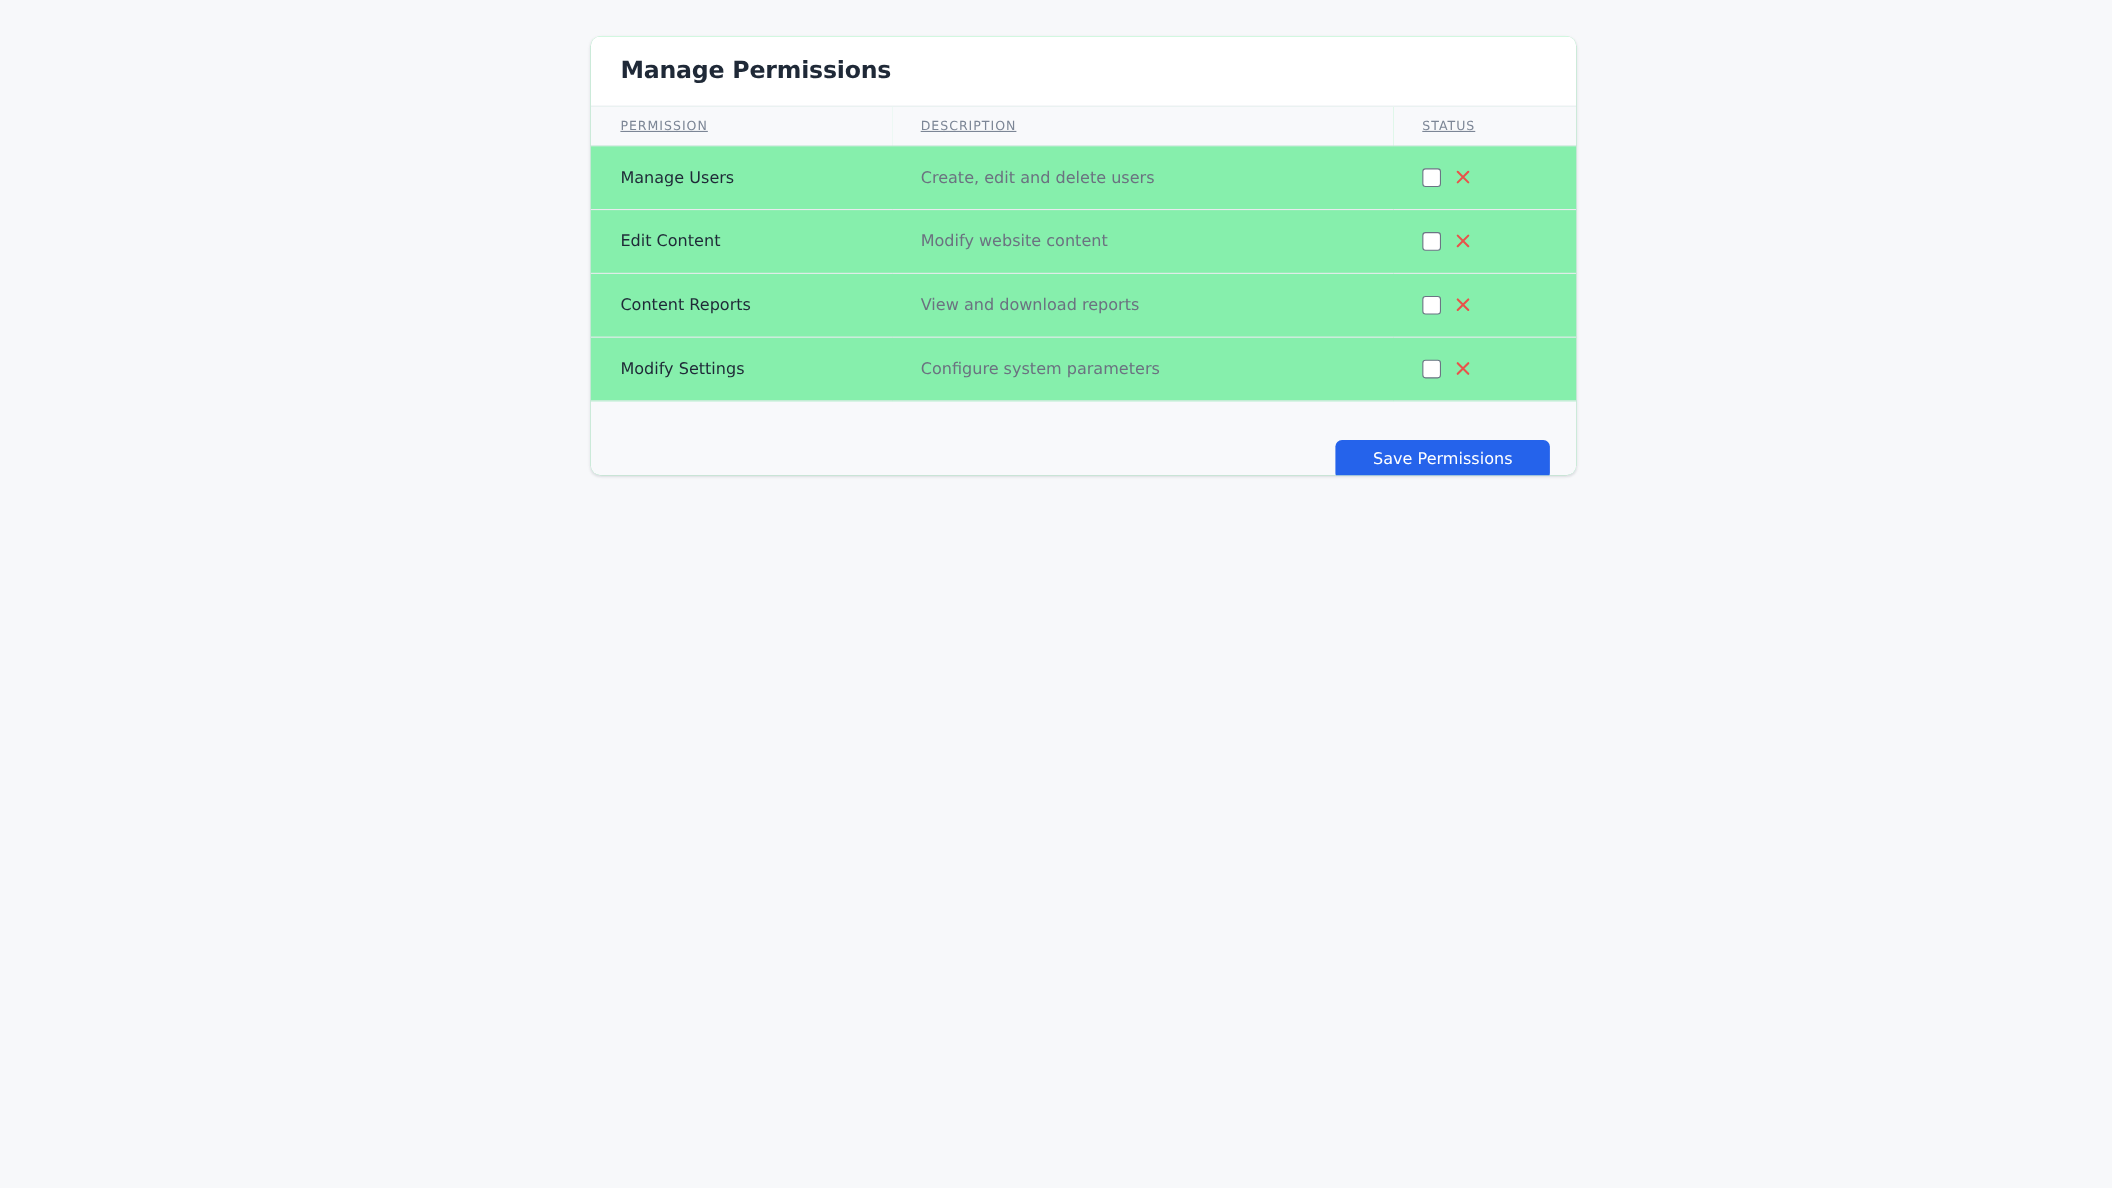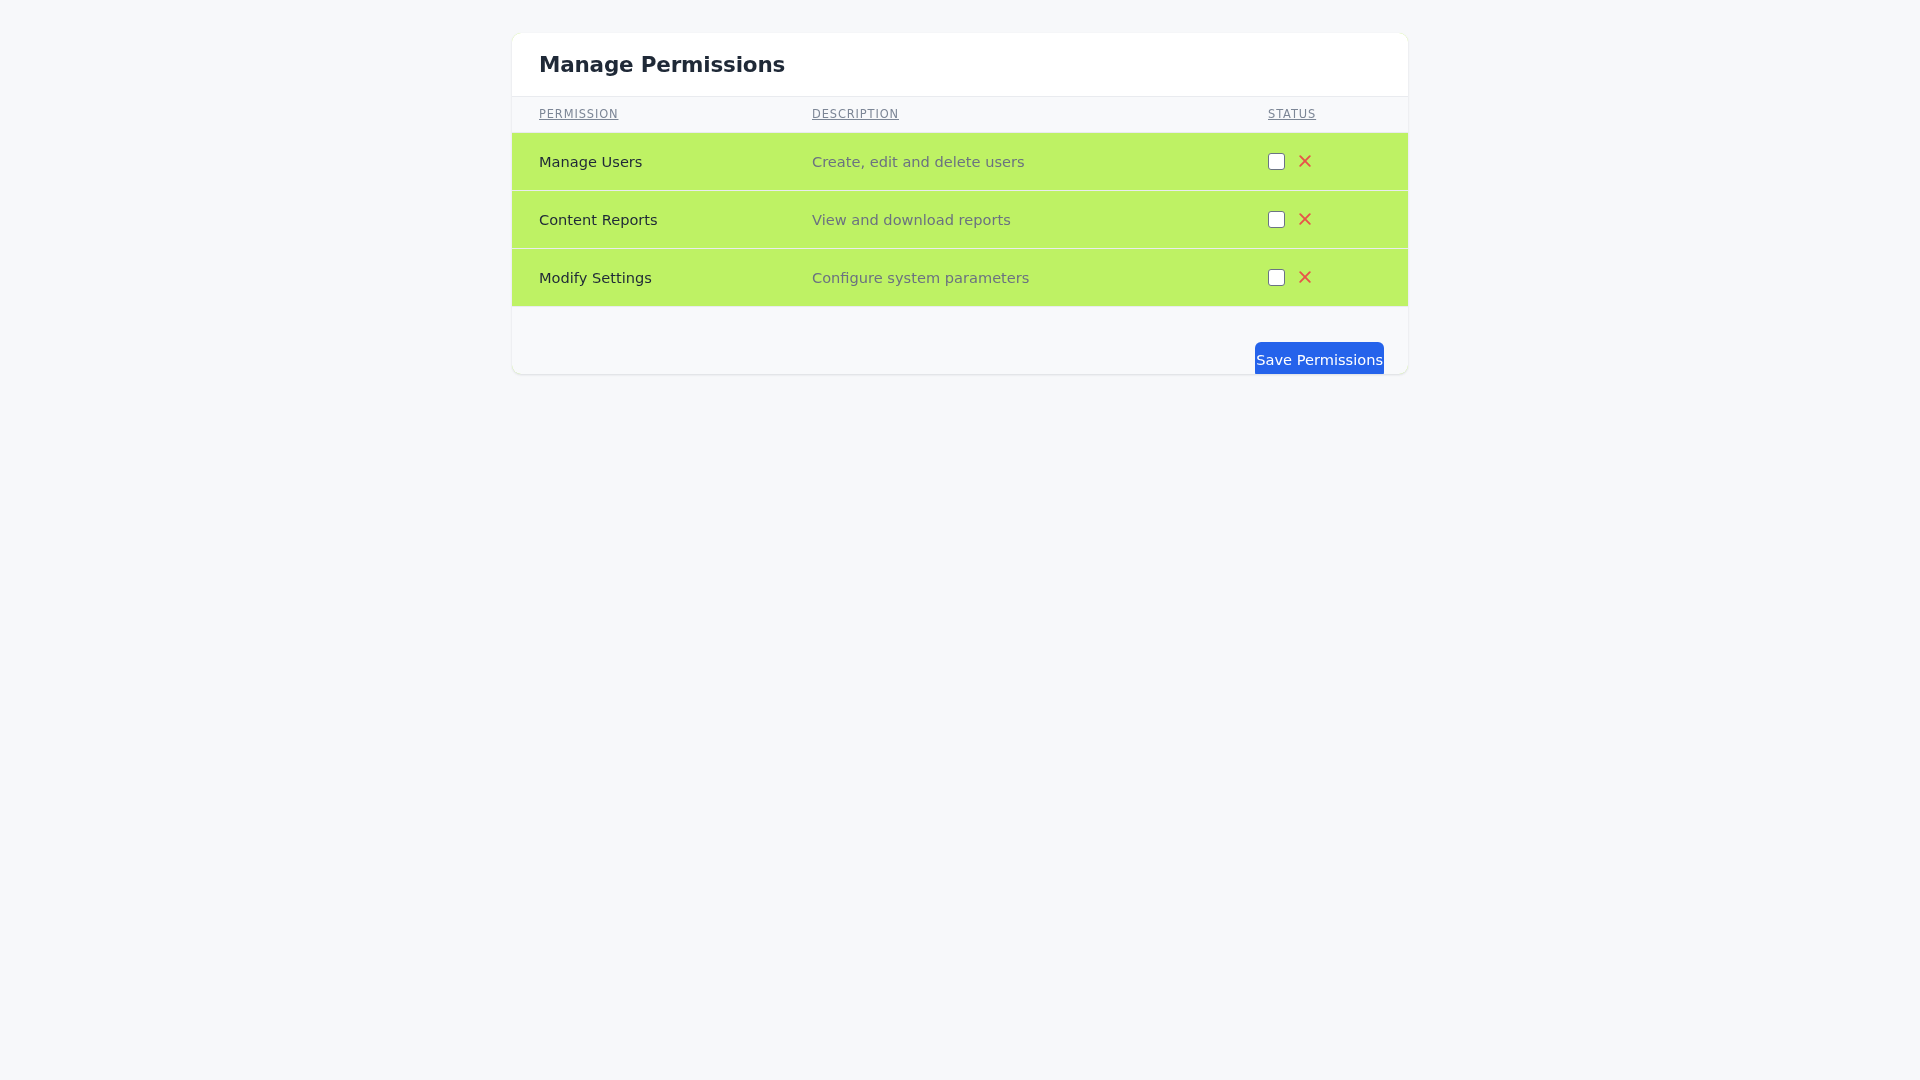--- a/index.html
+++ b/index.html
@@ -18,24 +18,24 @@
 
   .page {
     position: relative;
     width: 1920px;
     height: 1080px;
   }
 
   
   .card {
     position: absolute;
-    left: 512px;
+    left: 537px;
     top: 33px;
     width: 896px;
-    background: #bef264;
+    background: #86efac;
     border-radius: 9px;
     box-shadow: 0 1px 3px rgba(15, 23, 42, 0.07),
                 0 1px 2px rgba(15, 23, 42, 0.05);
     overflow: hidden;
   }
 
   
   .card-header {
     height: 64px;
     display: flex;
@@ -144,21 +144,21 @@
     padding: 0 24px;
   }
 
   .save-btn {
     background: #2563eb;
     color: #ffffff;
     font-family: "DejaVu Sans", "Liberation Sans", sans-serif;
     font-size: 14.6px;
     border: none;
     border-radius: 6px;
-    padding: 11px 1px;
+    padding: 11px 34px;
     cursor: pointer;
     line-height: 1;
     margin-top: 40px;
   }
 </style>
 </head>
 <body>
 
 <div class="page">
 
@@ -190,20 +190,34 @@
                 <span class="checkbox" role="checkbox" aria-checked="false"></span>
                 <span class="x-mark">
                   <svg viewBox="0 0 16 16" width="16" height="16" aria-hidden="true">
                     <path d="M3.2 3.2 L12.8 12.8 M12.8 3.2 L3.2 12.8" stroke="currentColor" stroke-width="1.9" stroke-linecap="round" fill="none"></path>
                   </svg>
                 </span>
               </div>
             </td>
           </tr>
           <tr>
+            <td class="td-perm">Edit Content</td>
+            <td class="td-desc">Modify website content</td>
+            <td class="td-status">
+              <div class="status-wrap">
+                <span class="checkbox" role="checkbox" aria-checked="false"></span>
+                <span class="x-mark">
+                  <svg viewBox="0 0 16 16" width="16" height="16" aria-hidden="true">
+                    <path d="M3.2 3.2 L12.8 12.8 M12.8 3.2 L3.2 12.8" stroke="currentColor" stroke-width="1.9" stroke-linecap="round" fill="none"></path>
+                  </svg>
+                </span>
+              </div>
+            </td>
+          </tr>
+          <tr>
             <td class="td-perm">Content Reports</td>
             <td class="td-desc">View and download reports</td>
             <td class="td-status">
               <div class="status-wrap">
                 <span class="checkbox" role="checkbox" aria-checked="false"></span>
                 <span class="x-mark">
                   <svg viewBox="0 0 16 16" width="16" height="16" aria-hidden="true">
                     <path d="M3.2 3.2 L12.8 12.8 M12.8 3.2 L3.2 12.8" stroke="currentColor" stroke-width="1.9" stroke-linecap="round" fill="none"></path>
                   </svg>
                 </span>

